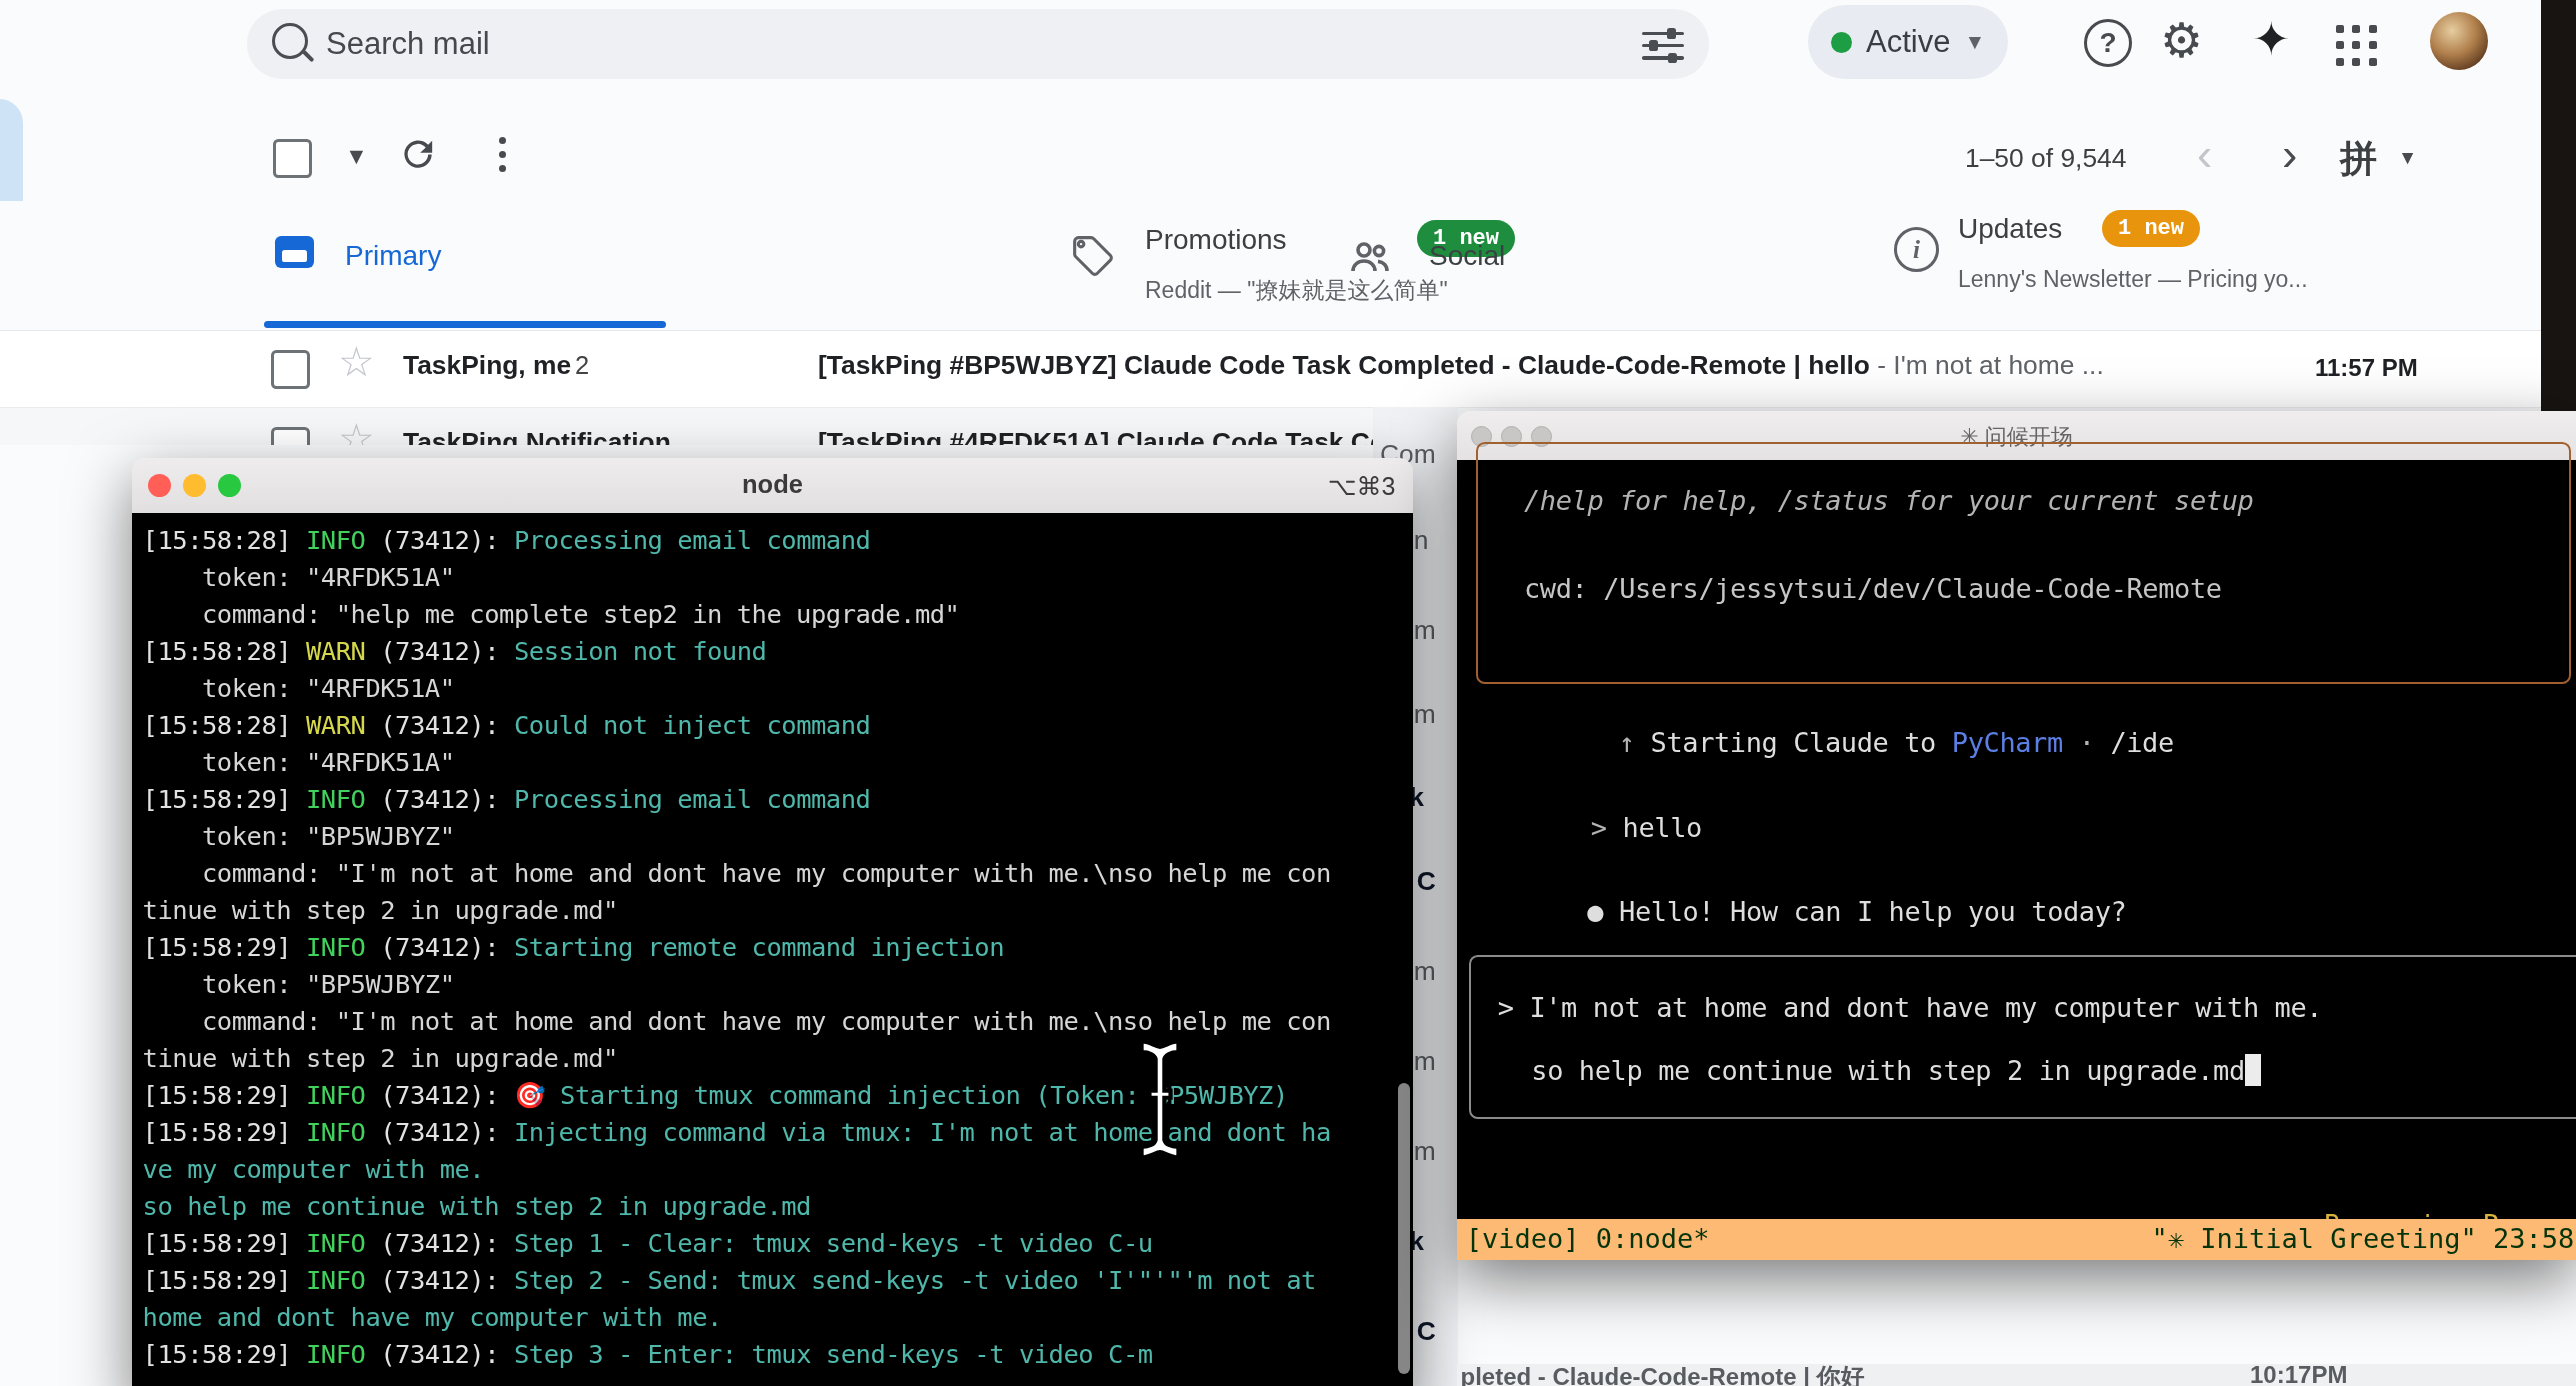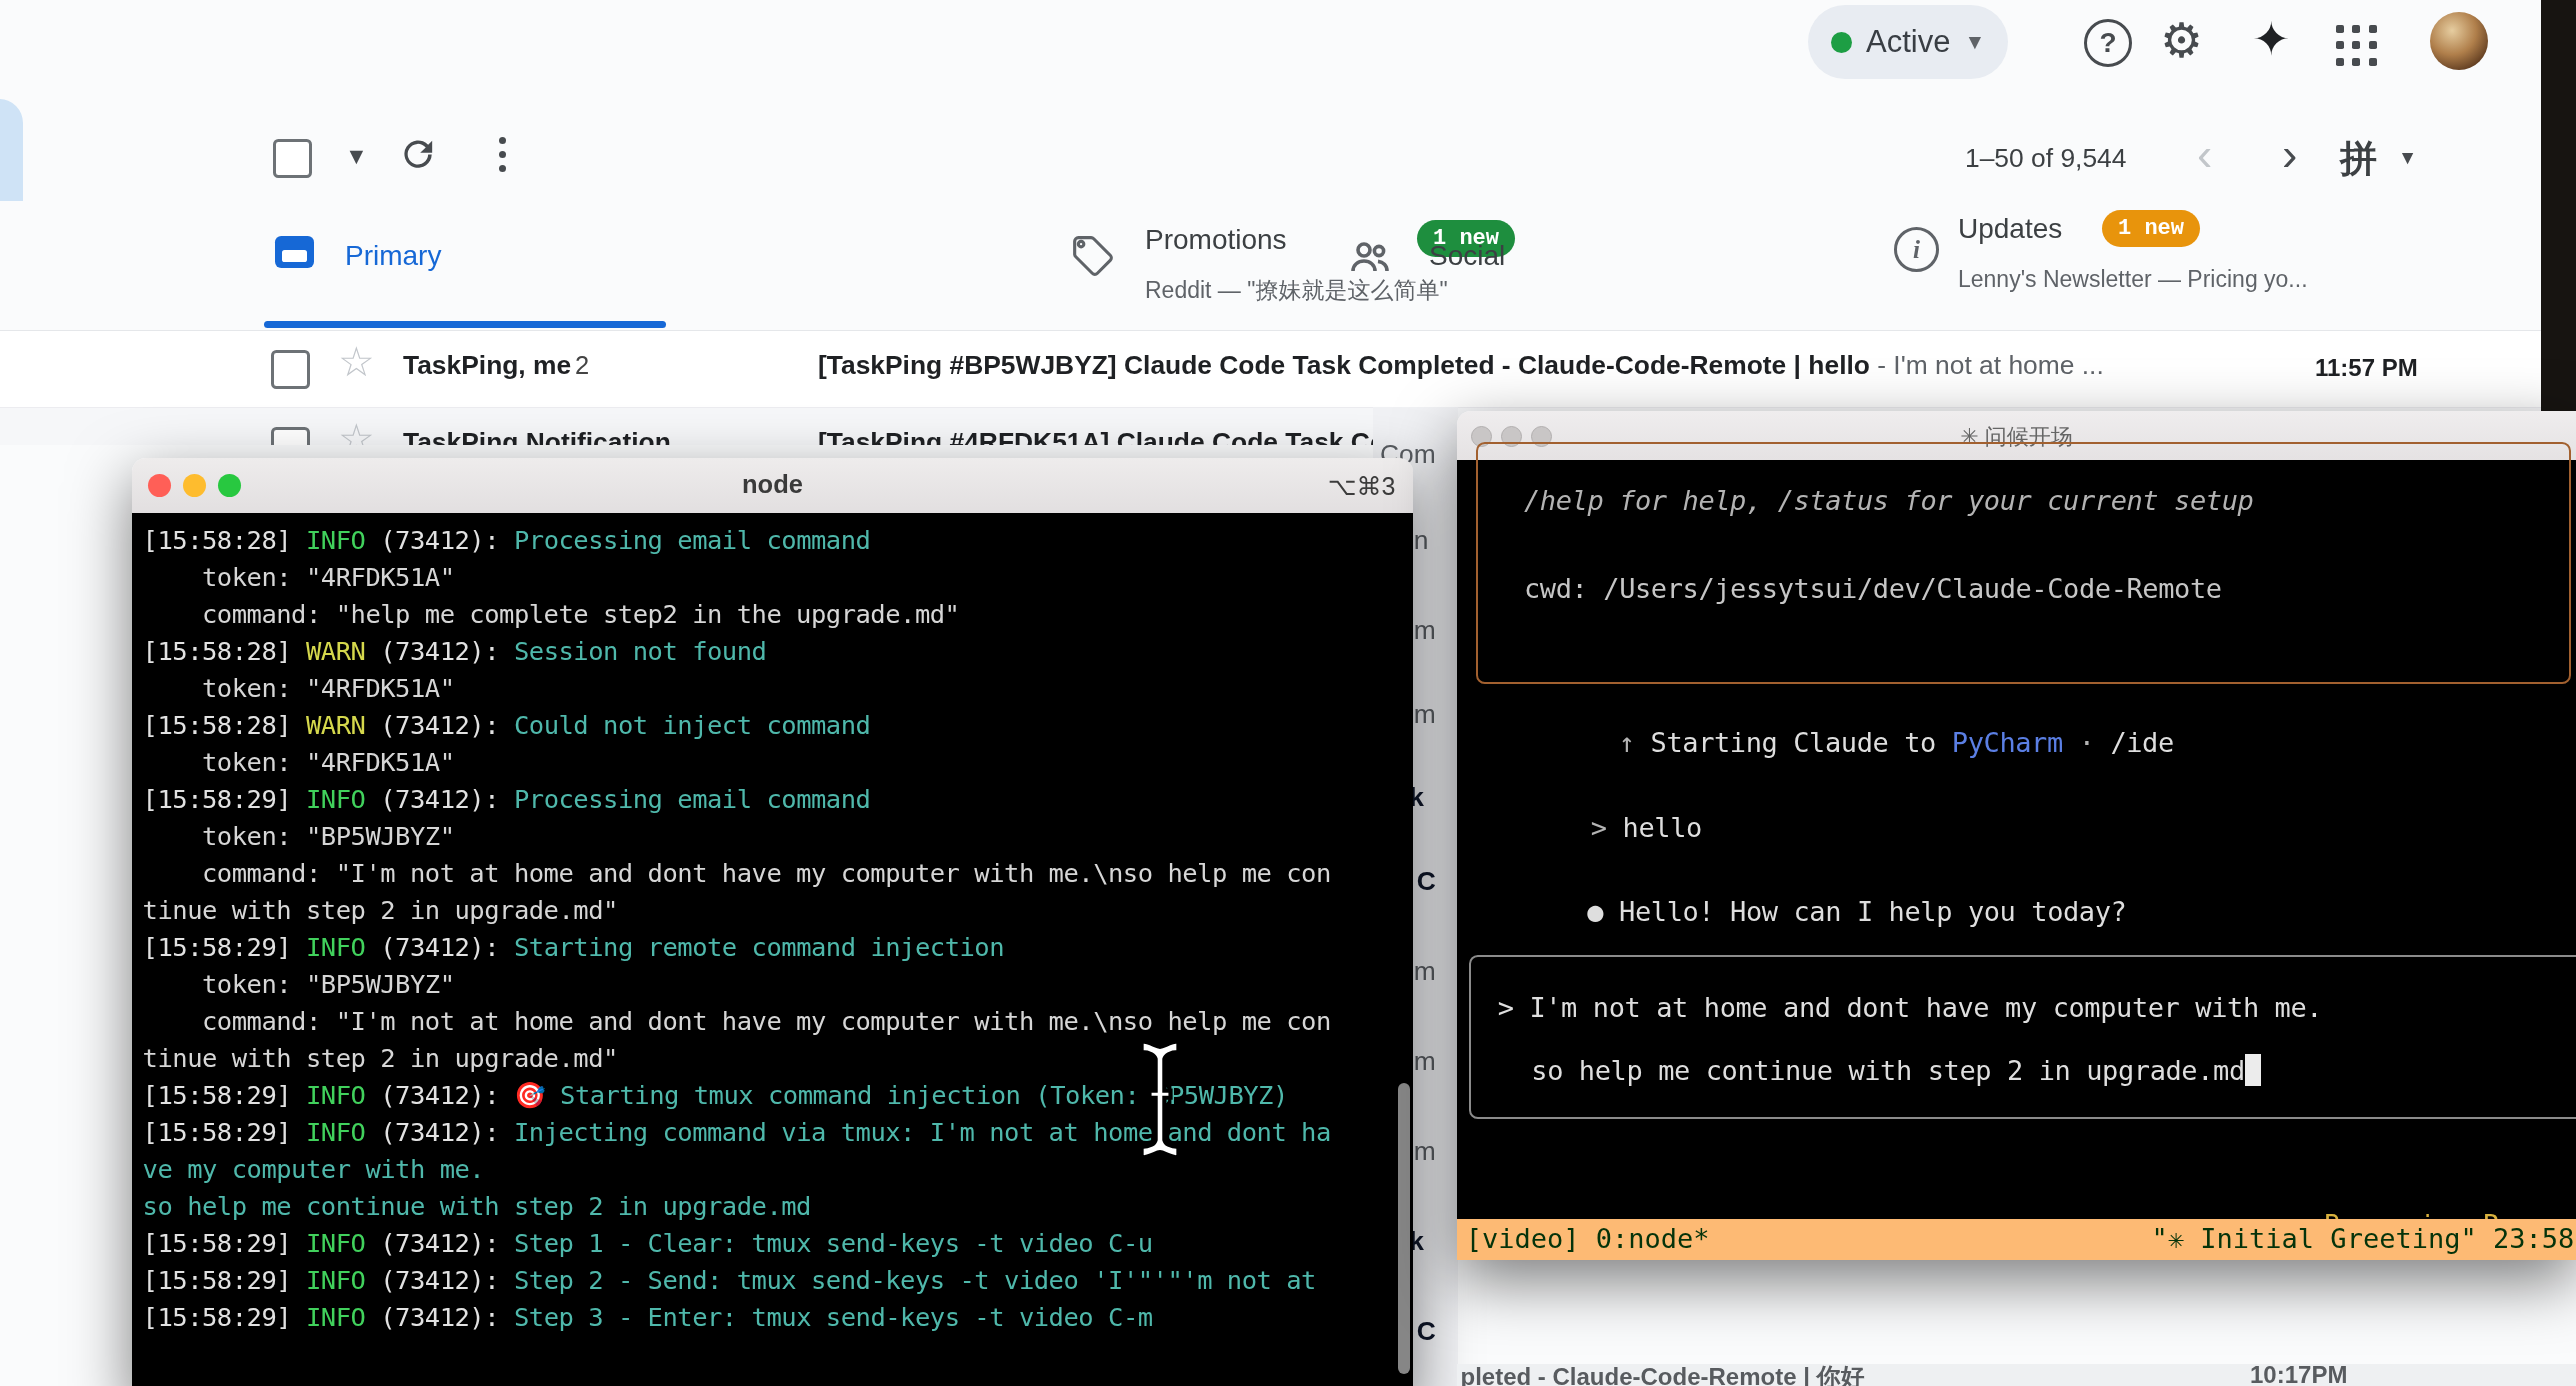--- a/index.html
+++ b/index.html
@@ -110,20 +110,32 @@
 
 <div class="screen">
 
   <div class="gmail">
 
     <div class="compose-blob"></div>
     <div class="sidebar-count-pill">
       <span class="sidebar-count">6,076</span>
     </div>
 
+    <div class="search-pill">
+      <span class="search-icon"></span>
+      <span class="search-text">Search mail</span>
+      <span class="tune-icon">
+          <i></i>
+          <i></i>
+          <i></i>
+          <b></b>
+          <b></b>
+          <b></b>
+        </span>
+    </div>
     <div class="active-pill">
       <span class="active-dot"></span>
       <span class="active-label">Active</span>
       <span class="active-chev">▼</span>
     </div>
     <div class="help-icon">?</div>
     <div class="gear-icon">⚙</div>
     <div class="sparkle-icon">✦</div>
     <div class="grid-icon">
         <i></i>
@@ -249,20 +261,21 @@
           <div class="tline"><span class="seg-ts">[15:58:29] </span><span class="seg-info">INFO</span><span class="seg-ts"> (73412): </span><span class="seg-msg">Starting remote command injection</span></div>
           <div class="tline"><span class="seg-plain">    token: "BP5WJBYZ"</span></div>
           <div class="tline"><span class="seg-plain">    command: "I'm not at home and dont have my computer with me.\nso help me con</span></div>
           <div class="tline"><span class="seg-plain">tinue with step 2 in upgrade.md"</span></div>
           <div class="tline"><span class="seg-ts">[15:58:29] </span><span class="seg-info">INFO</span><span class="seg-ts"> (73412): </span><span class="seg-emoji">🎯 </span><span class="seg-msg">Starting tmux command injection (Token: BP5WJBYZ)</span></div>
           <div class="tline"><span class="seg-ts">[15:58:29] </span><span class="seg-info">INFO</span><span class="seg-ts"> (73412): </span><span class="seg-msg">Injecting command via tmux: I'm not at home and dont ha</span></div>
           <div class="tline"><span class="seg-msg">ve my computer with me.</span></div>
           <div class="tline"><span class="seg-msg">so help me continue with step 2 in upgrade.md</span></div>
           <div class="tline"><span class="seg-ts">[15:58:29] </span><span class="seg-info">INFO</span><span class="seg-ts"> (73412): </span><span class="seg-msg">Step 1 - Clear: tmux send-keys -t video C-u</span></div>
           <div class="tline"><span class="seg-ts">[15:58:29] </span><span class="seg-info">INFO</span><span class="seg-ts"> (73412): </span><span class="seg-msg">Step 2 - Send: tmux send-keys -t video 'I'"'"'m not at</span></div>
+          <div class="tline"><span class="seg-msg">home and dont have my computer with me.</span></div>
           <div class="tline"><span class="seg-ts">[15:58:29] </span><span class="seg-info">INFO</span><span class="seg-ts"> (73412): </span><span class="seg-msg">Step 3 - Enter: tmux send-keys -t video C-m</span></div>
         </div>
 
     </div>
     <div class="term-scrollbar"></div>
   </div>
 
   <div class="term right-term">
     <div class="term-title">
       <span class="tl tl-dim" style="left:14px;top:15px;width:19.4px;height:19.4px;"></span>

